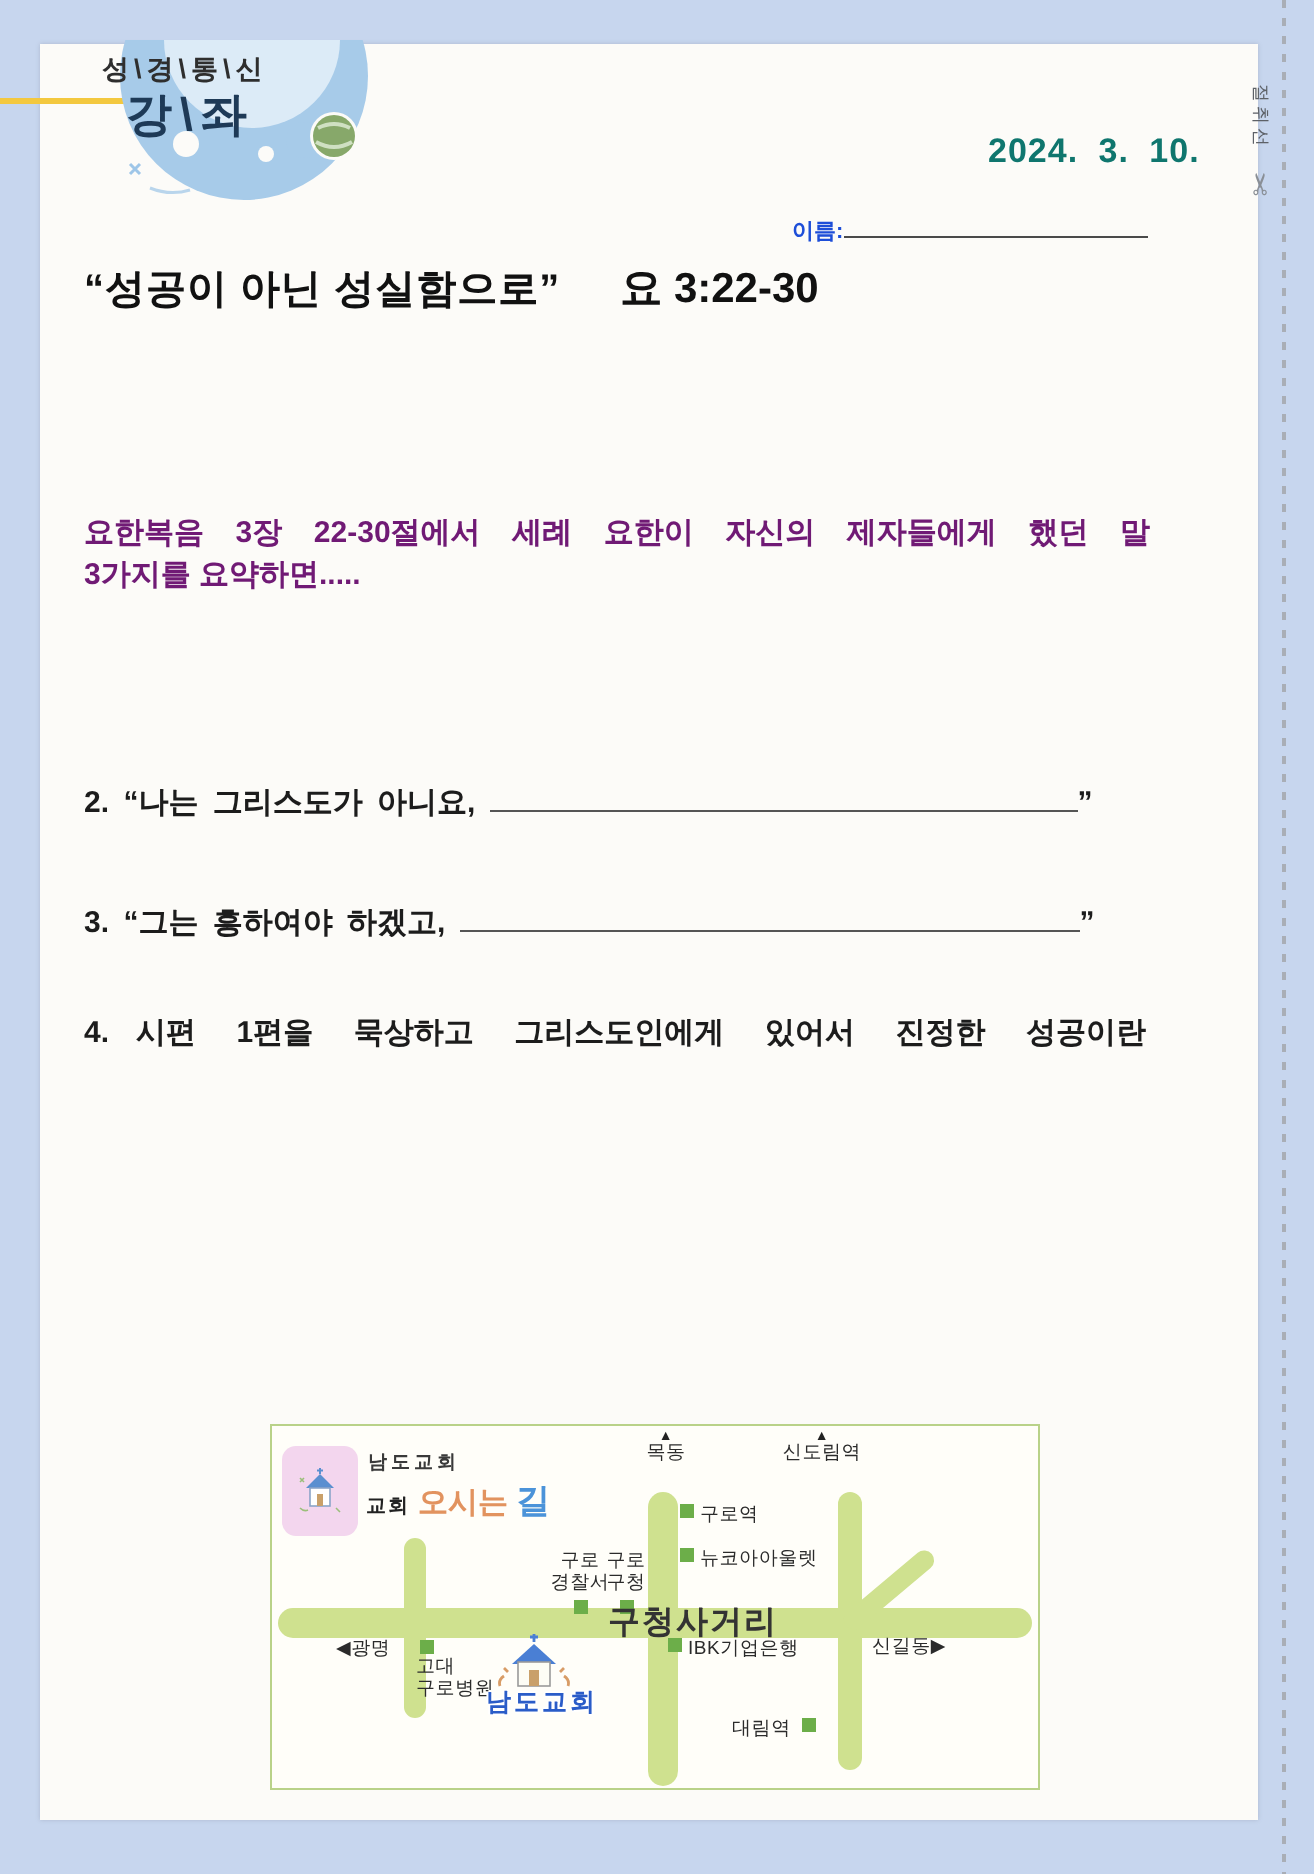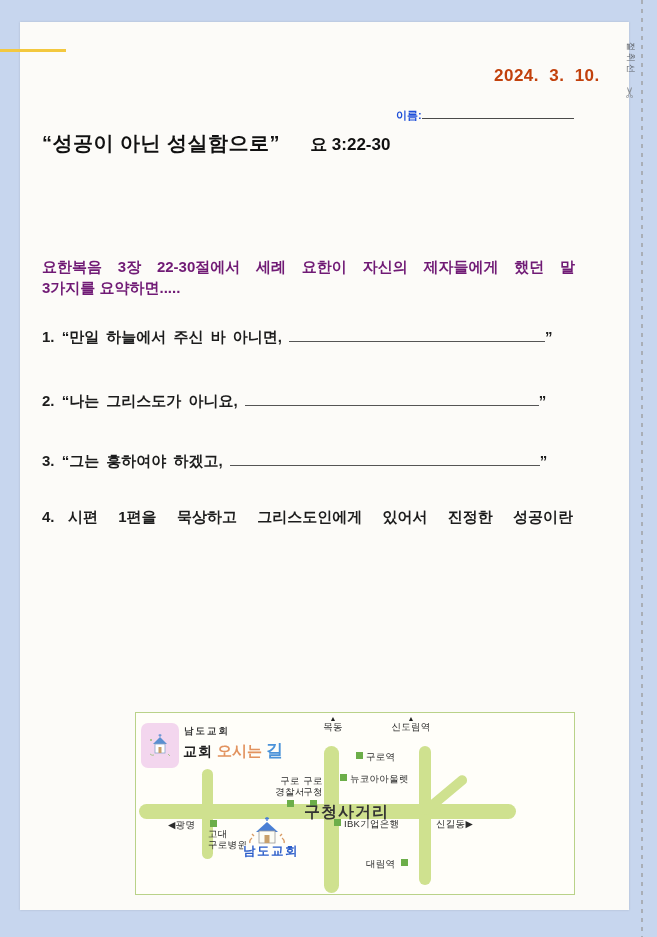--- a/index.html
+++ b/index.html
@@ -24,64 +24,64 @@
                  background:#f3c83f; z-index:1; }
   .logo { position:absolute; left:45px; top:20px; width:152px; height:88px; z-index:2; }
   .logo svg { position:absolute; left:0; top:0; }
   .logo-l1 { position:absolute; left:6px; top:6px; font-size:13.5px; font-weight:bold;
              color:#2e2e2e; letter-spacing:2.5px; white-space:nowrap; }
   .logo-l2 { position:absolute; left:18px; top:22px; font-size:23px; font-weight:bold;
              color:#1e3a57; letter-spacing:4px; white-space:nowrap; }
 
   
   .date { position:absolute; left:494px; top:66px; font-size:17px; font-weight:bold;
-          color:#c2410c; letter-spacing:.5px; word-spacing:5px; white-space:nowrap; }
+          color:#0f766e; letter-spacing:.5px; word-spacing:5px; white-space:nowrap; }
   .name-row { position:absolute; left:396px; top:103px; font-size:11px; font-weight:bold;
               color:#1d4ed8; white-space:nowrap; }
   .name-line { display:inline-block; width:152px; height:16px;
                border-bottom:1.5px solid #4a4a4a; }
   .title-row { position:absolute; left:42px; top:130px; display:flex;
                align-items:baseline; gap:30px; white-space:nowrap;text-align:center; }
   .doc-title { font-size:20px; font-weight:bold; color:#111; letter-spacing:.5px; }
-  .scripture { font-size:17px; font-weight:bold; color:#111; }
+  .scripture { font-size:21px; font-weight:bold; color:#111; }
 
   
   .intro { position:absolute; left:42px; top:256px; width:533px; font-size:15px;
            font-weight:bold; color:#701a75; line-height:21px; }
   .just { text-align:justify; text-align-last:justify; }
   .q { position:absolute; left:42px; font-size:15px; font-weight:bold; color:#1c1c1c;
        word-spacing:3px; white-space:nowrap; }
   .q1 { top:327px; } .q2 { top:391px; } .q3 { top:451px; }
   .blank { display:inline-block; height:15px; border-bottom:1.2px solid #555;
            margin-left:7px; vertical-align:baseline; }
   .q1 .blank { width:256px; } .q2 .blank { width:294px; } .q3 .blank { width:310px; }
   .q4 { position:absolute; left:42px; top:506px; width:535px; display:flex;
         font-size:15px; font-weight:bold; color:#1c1c1c; line-height:22px; }
   .q4-num { width:26px; flex:none; }
   .q4-text { width:505px; }
 
   
-  .map { position:absolute; left:135px; top:712px; width:440px; height:183px;
+  .map { position:absolute; left:135px; top:712px; width:385px; height:183px;
          background:#fffef9; border:1.5px solid #b9d289; z-index:2; }
   .road { position:absolute; background:#cfe18f; border-radius:8px; z-index:1; }
   .road-h    { left:3px;  top:91px; width:377px; height:15px; }
   .road-v1   { left:66px; top:56px; width:11px; height:90px; }
   .road-v2   { left:188px; top:33px; width:15px; height:147px; }
   .road-v3   { left:283px; top:33px; width:12px; height:139px; }
   .road-diag { left:287px; top:95px; width:56px; height:10px;
                transform-origin:left center; transform:rotate(-40deg); }
   .ml { position:absolute; font-size:9.5px; color:#2b2b2b; white-space:nowrap;
         letter-spacing:.3px; z-index:3; line-height:10.5px; }
   .tri { font-size:7px; line-height:7px; color:#222; }
   .sq { display:inline-block; width:7px; height:7px; background:#6cae49;
         vertical-align:1px; }
   .sq-abs { position:absolute; width:7px; height:7px; background:#6cae49; z-index:3; }
   .ml-mokdong  { left:183px; top:2px; width:28px; text-align:center; }
   .ml-sindorim { left:253px; top:2px; width:44px; text-align:center; }
-  .ml-gurost   { left:204px; top:39px;padding-left:16px; }
+  .ml-gurost   { left:204px; top:39px; }
   .ml-newcore  { left:204px; top:61px; }
   .ml-police   { left:139px; top:63px; width:30px; text-align:center; }
   .ml-office   { left:164px; top:63px; width:26px; text-align:center; }
   .sq-police   { left:151px; top:87px; }
   .sq-office   { left:174px; top:87px; }
   .ml-inter    { left:168px; top:94px; font-size:16px; font-weight:bold; color:#333;
                  letter-spacing:1px; }
   .ml-gwang    { left:32px; top:107px; }
   .sq-hosp     { left:74px; top:107px; }
   .ml-hosp     { left:72px; top:116px; }
@@ -92,51 +92,63 @@
   .ml-namdo    { left:107px; top:133px; font-size:12.5px; font-weight:bold;
                  color:#2a5cc8; letter-spacing:1.5px;
                  text-shadow:-1px 0 #fff,1px 0 #fff,0 -1px #fff,0 1px #fff; }
   .map-pink { position:absolute; left:5px; top:10px; width:38px; height:45px;
               background:#f3d6ee; border-radius:7px; z-index:2;
               display:flex; align-items:center; justify-content:center; }
   .map-name-sm { position:absolute; left:48px; top:12px; font-size:9.5px; font-weight:bold;
                  color:#3a3a3a; letter-spacing:2px; z-index:3; }
   .map-title { position:absolute; left:47px; top:26px; display:flex; align-items:baseline;
                gap:4px; z-index:3; white-space:nowrap; }
-  .mt-church { font-size:14px; font-weight:bold; color:#222; letter-spacing:1px; }
+  .mt-church { font-size:10px; font-weight:bold; color:#222; letter-spacing:1px; }
   .mt-visit  { font-size:15px; font-weight:bold; color:#e2935f; }
   .mt-way    { font-size:17px; font-weight:bold; color:#4b93d9; }
 </style>
 </head>
 <body>
 
 <div class="page">
   <div class="card"></div>
 
   <div class="accent-line"></div>
 
+  <div class="logo">
+    <svg width="152" height="88" viewBox="0 0 152 88">
+      <circle cx="77" cy="18" r="62" fill="#a7cbe9"></circle>
+      <circle cx="81" cy="0" r="44" fill="#dcebf7"></circle>
+      <circle cx="107" cy="50" r="9" fill="#a7cbe9"></circle>
+      <circle cx="48" cy="52" r="6.5" fill="#fcfbf8"></circle>
+      <circle cx="88" cy="57" r="4" fill="#fcfbf8"></circle>
+      <circle cx="122" cy="48" r="12" fill="#fcfbf8"></circle>
+      <circle cx="122" cy="48" r="10.5" fill="#87a86a"></circle>
+      <path d="M114 44 q8 -4 16 0 M113 51 q9 5 18 0" stroke="#cfe0c2" stroke-width="2" fill="none"></path>
+      <path d="M20 62 l5 5 M25 62 l-5 5" stroke="#9ec6e8" stroke-width="1.5"></path>
+      <path d="M30 74 q10 4 20 1" stroke="#b9d5ec" stroke-width="1.5" fill="none"></path>
+    </svg>
+    <div class="logo-l1">성\경\통\신</div>
+    <div class="logo-l2">강\좌</div>
+  </div>
 
   <div class="date">2024. 3. 10.</div>
   <div class="name-row">
     <span>이름:</span><span class="name-line"></span>
   </div>
   <div class="title-row">
     <span class="doc-title">“성공이 아닌 성실함으로”</span>
     <span class="scripture">요 3:22-30</span>
   </div>
 
   <div class="intro">
     <div class="just">요한복음 3장 22-30절에서 세례 요한이 자신의 제자들에게 했던 말</div>
     <div>3가지를 요약하면.....</div>
   </div>
 
-  <div class="q q1">
-    <span>1.</span>
-    <span>“만일 하늘에서 주신 바 아니면,</span><span class="blank"></span><span>”</span>
-  </div>
   <div class="q q2">
     <span>2.</span>
     <span>“나는 그리스도가 아니요,</span><span class="blank"></span><span>”</span>
   </div>
   <div class="q q3">
     <span>3.</span>
     <span>“그는 흥하여야 하겠고,</span><span class="blank"></span><span>”</span>
   </div>
 
   <div class="q4">

